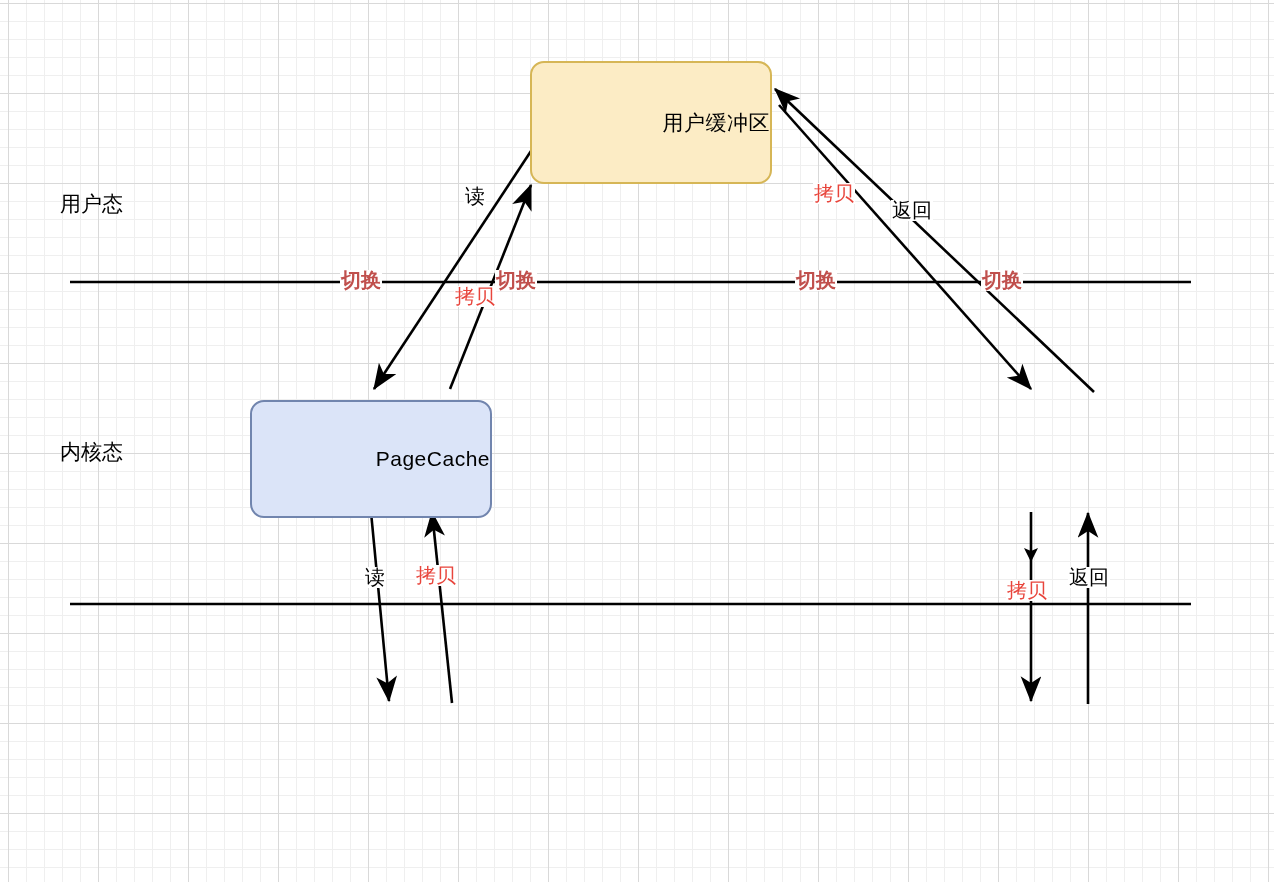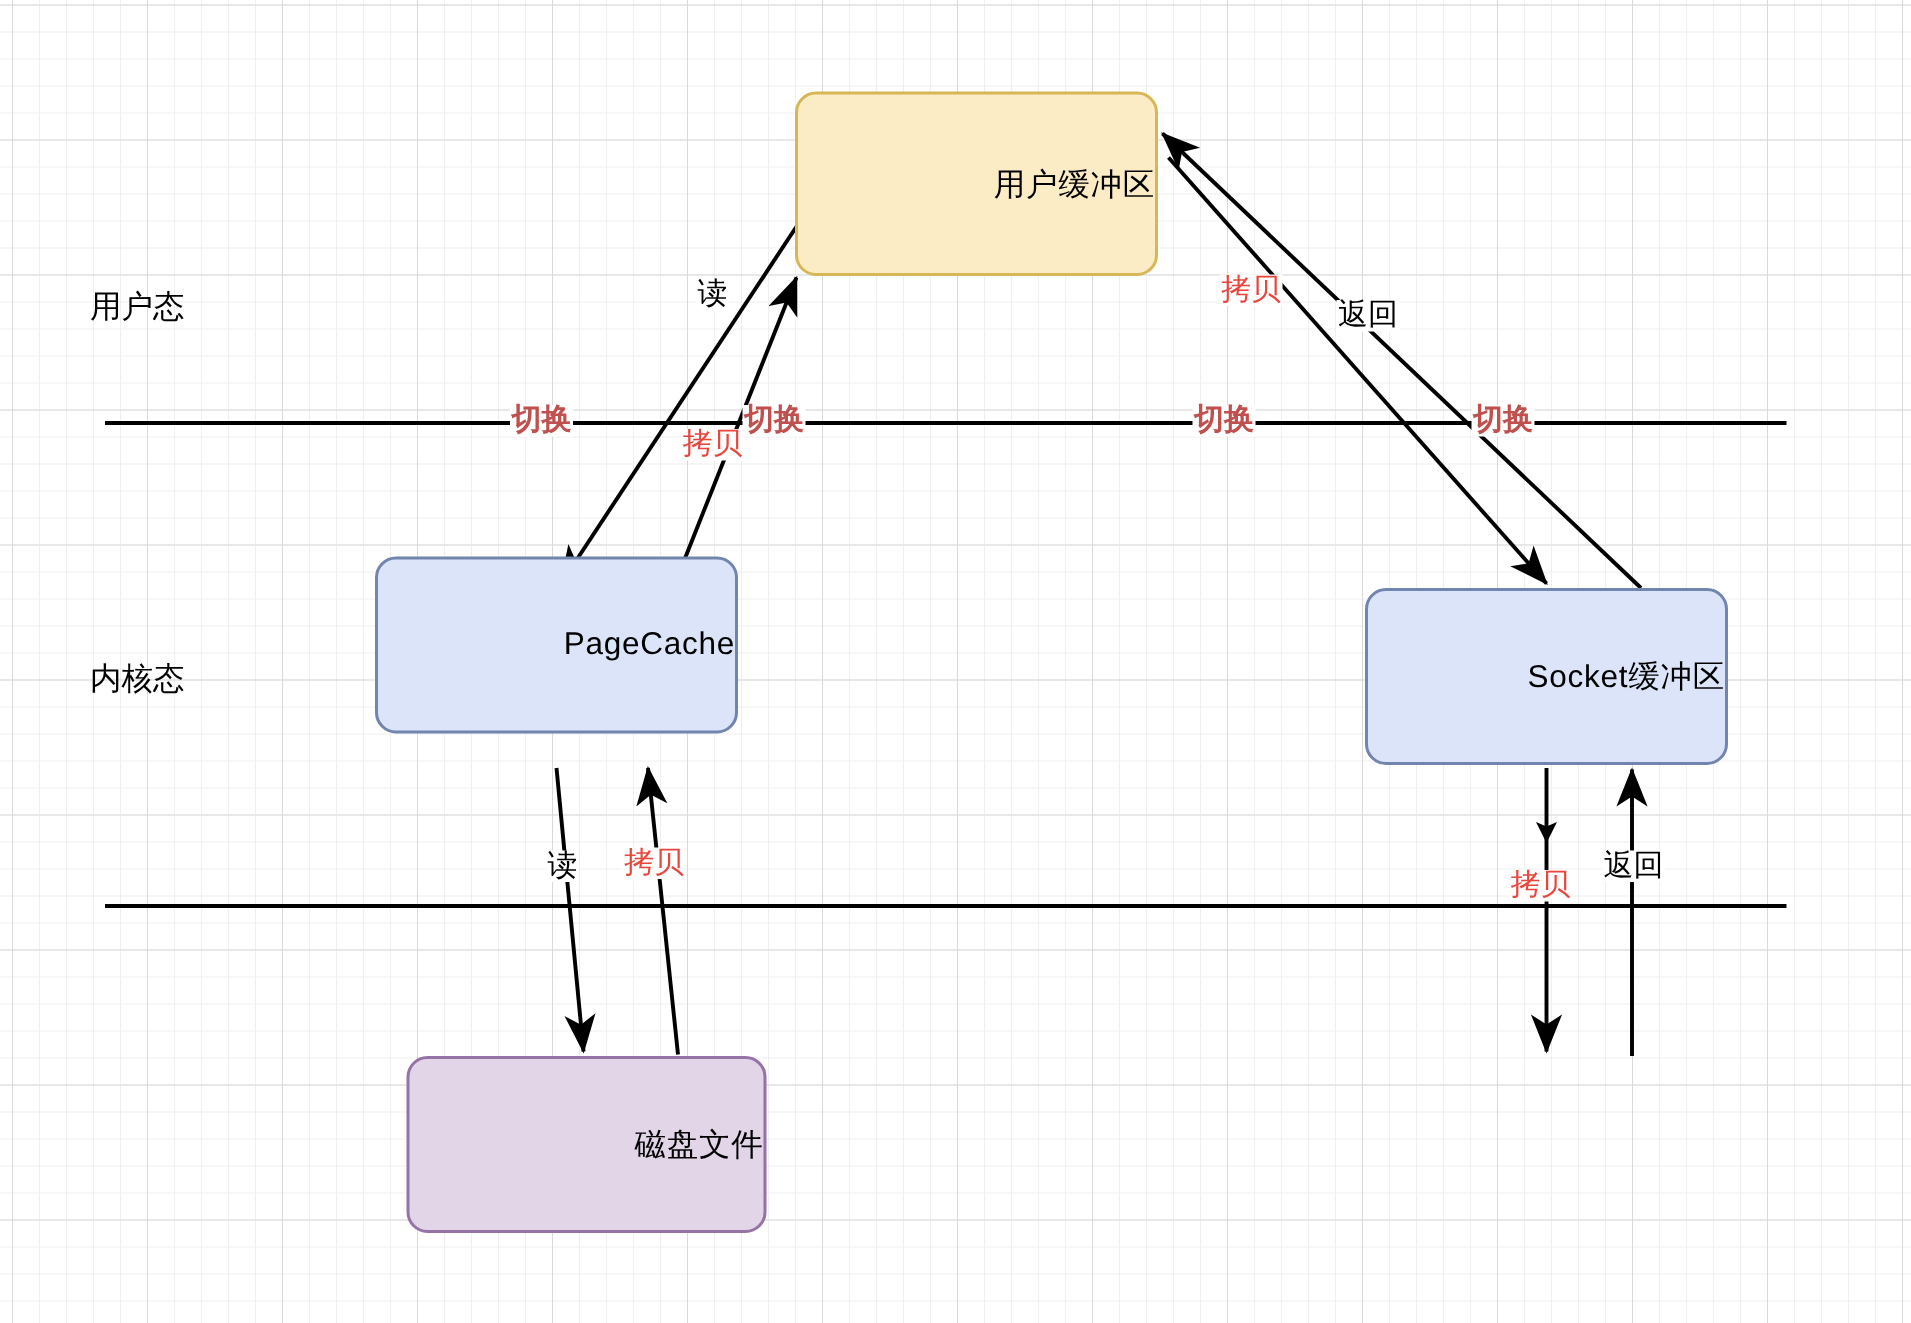--- a/index.html
+++ b/index.html
@@ -42,21 +42,21 @@
     color: #000000;
     letter-spacing: 0.5px;
     white-space: nowrap;
   }
   .node-user-buffer {
     left: 530px; top: 61px; width: 242px; height: 123px;
     background: #fcecc5;
     border-color: #d6b656;
   }
   .node-pagecache {
-    left: 250px; top: 371px; width: 242px; height: 118px;
+    left: 250px; top: 400px; width: 242px; height: 118px;
     background: #dbe4f8;
     border-color: #7185ae;
   }
   .node-socket-buffer {
     left: 910px; top: 392px; width: 242px; height: 118px;
     background: #dbe4f8;
     border-color: #7185ae;
   }
   .node-disk-file {
     left: 271px; top: 704px; width: 240px; height: 118px;
@@ -120,26 +120,20 @@
 
   <div class="mode-label mode-user">用户态</div>
   <div class="mode-label mode-kernel">内核态</div>
 
   <div class="node node-user-buffer">
     <span>用户缓冲区</span>
   </div>
   <div class="node node-pagecache">
     <span>PageCache</span>
   </div>
-  <div class="node node-socket-buffer">
-    <span>Socket缓冲区</span>
-  </div>
-  <div class="node node-disk-file">
-    <span>磁盘文件</span>
-  </div>
 
   <div class="edge-label lbl-black" style="left:464px; top:186px;">读</div>
   <div class="edge-label lbl-red" style="left:454px; top:286px;">拷贝</div>
   <div class="edge-label lbl-red" style="left:813px; top:183px;">拷贝</div>
   <div class="edge-label lbl-black" style="left:891px; top:200px;">返回</div>
   <div class="edge-label lbl-black" style="left:364px; top:567px;">读</div>
   <div class="edge-label lbl-red" style="left:415px; top:565px;">拷贝</div>
   <div class="edge-label lbl-red" style="left:1006px; top:580px;">拷贝</div>
   <div class="edge-label lbl-black" style="left:1068px; top:567px;">返回</div>
 

